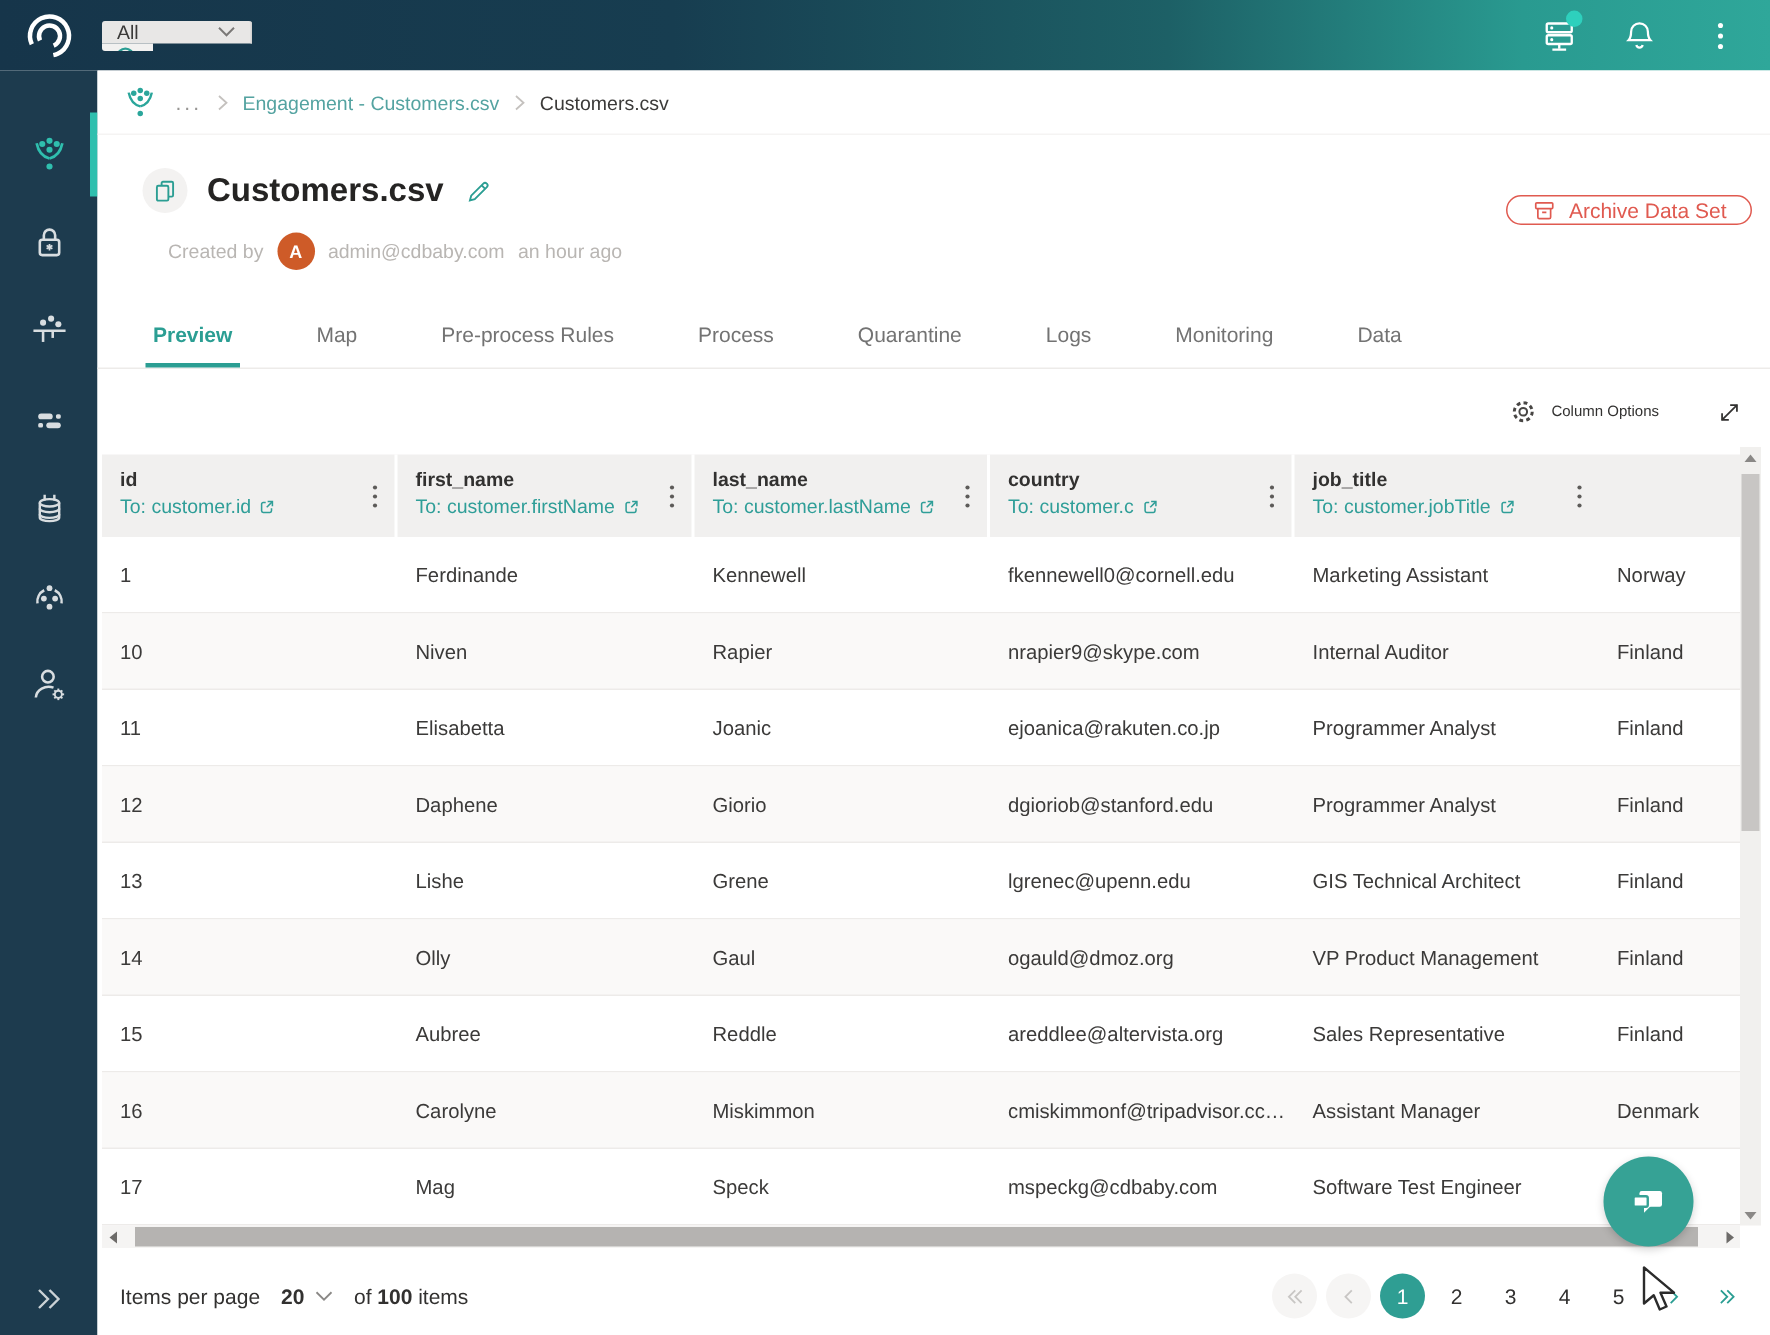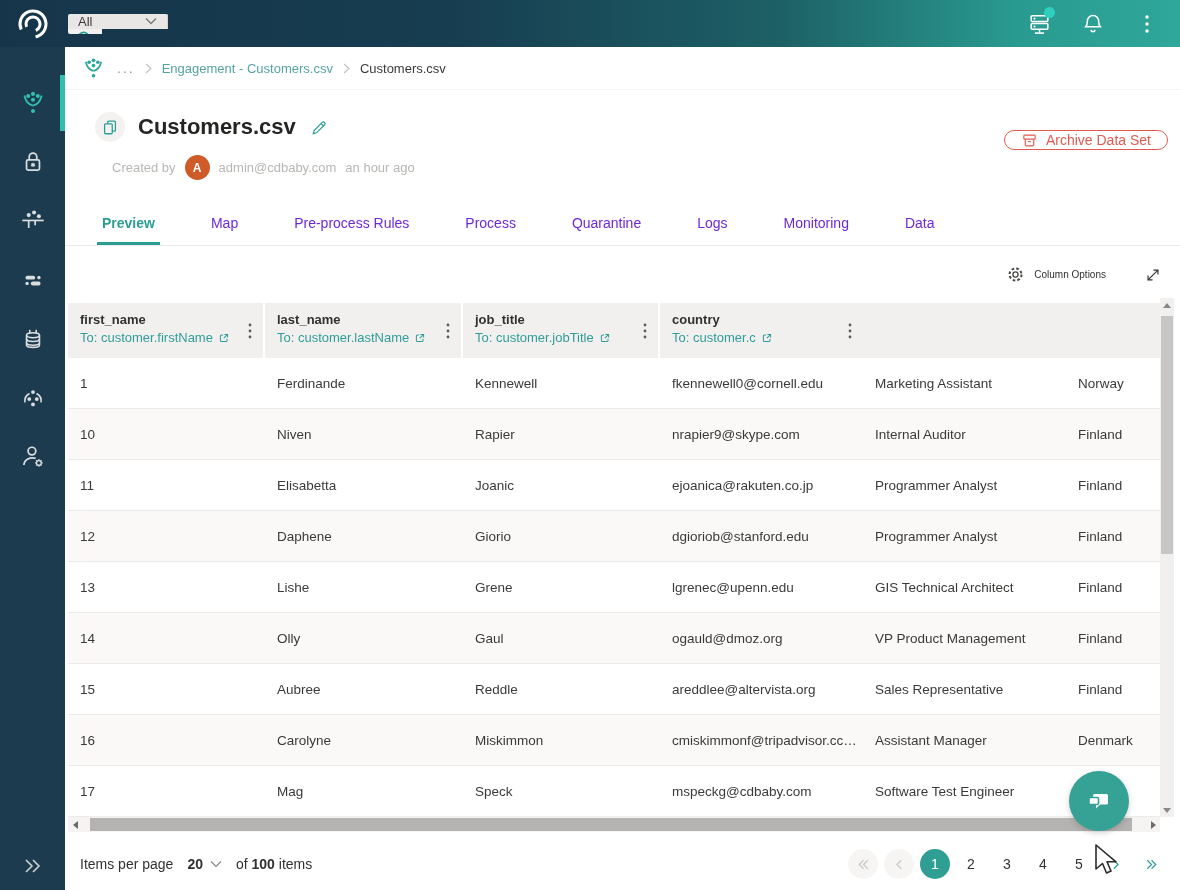--- a/index.html
+++ b/index.html
@@ -43,21 +43,21 @@
   .doc-circle { width:30px; height:30px; border-radius:50%; background:#f3f2f1; display:flex; align-items:center; justify-content:center; }
   .page-title { font-size:22px; font-weight:700; color:#252423; }
   .pencil { cursor:pointer; display:flex; }
   .created-row { display:flex; align-items:center; gap:9px; padding-left:47px; margin-top:13px; font-size:13px; color:#b9b6b3; }
   .avatar { width:25px; height:25px; border-radius:50%; background:#ce5b28; color:#fff; font-size:12px; font-weight:700;
     display:flex; align-items:center; justify-content:center; }
   .archive-btn { position:absolute; right:12px; top:40px; height:20px; border-radius:17px; border:1px solid #e05a50;
     background:#fff; color:#e05a50; font-size:14px; display:flex; align-items:center; gap:8px; padding:0 16px; cursor:pointer; font-family:inherit; }
 
   .tabs-row { height:46px; display:flex; align-items:stretch; padding-left:9px; border-bottom:1px solid #edebe9; }
-  .tab { position:relative; padding:0 28px; display:flex; align-items:center; font-size:14px; color:#6d28d9; cursor:pointer; }
+  .tab { position:relative; padding:0 28px; display:flex; align-items:center; font-size:14px; color:#737373; cursor:pointer; }
   .tab.active { color:#2b9e93; font-weight:700; }
   .tab.active::after { content:""; position:absolute; left:23px; right:23px; bottom:0; height:3px; background:#2b9e93; }
 
   .toolbar-row { height:57px; display:flex; align-items:center; justify-content:flex-end; gap:38px; padding-right:18px; }
   .col-options { display:flex; align-items:center; gap:9px; font-size:10px; color:#323130; cursor:pointer; }
   .expand-btn { display:flex; cursor:pointer; }
 
   
   .table { width:1092px; margin-left:3px; }
   .thead { display:grid; grid-template-columns:197px 198px 197px 203px 203px minmax(0,1fr); height:55px; background:#f1f0ef; }
@@ -343,20 +343,38 @@
           <line x1="4.5" y1="15.5" x2="15.5" y2="4.5" stroke="#323130" stroke-width="1.3"></line>
           <polyline points="10.5,4.5 15.5,4.5 15.5,9.5" stroke="#323130" stroke-width="1.3"></polyline>
           <polyline points="4.5,10.5 4.5,15.5 9.5,15.5" stroke="#323130" stroke-width="1.3"></polyline>
         </svg>
       </span>
     </div>
 
     <div class="table">
       <div class="thead">
 
+          <div class="th">
+            <span class="th-name">id</span>
+            <span class="th-map">
+              <span>To: customer.id</span>
+              <svg width="12" height="12" viewBox="0 0 14 14" fill="none">
+                <path d="M6 3.5 H4 a1.2 1.2 0 0 0 -1.2 1.2 V10 A1.2 1.2 0 0 0 4 11.2 h5.3 A1.2 1.2 0 0 0 10.5 10 V8" stroke="#2f9e98" stroke-width="1.2"></path>
+                <polyline points="7.5,2.8 11.2,2.8 11.2,6.5" stroke="#2f9e98" stroke-width="1.2"></polyline>
+                <line x1="11" y1="3" x2="6.8" y2="7.2" stroke="#2f9e98" stroke-width="1.2"></line>
+              </svg>
+            </span>
+            <span class="kebab">
+              <svg width="12" height="20" viewBox="0 0 12 20" fill="none">
+                <circle cx="6" cy="4" r="1.4" fill="#5d5b59"></circle>
+                <circle cx="6" cy="10" r="1.4" fill="#5d5b59"></circle>
+                <circle cx="6" cy="16" r="1.4" fill="#5d5b59"></circle>
+              </svg>
+            </span>
+          </div>
 
           <div class="th">
             <span class="th-name">first_name</span>
             <span class="th-map">
               <span>To: customer.firstName</span>
               <svg width="12" height="12" viewBox="0 0 14 14" fill="none">
                 <path d="M6 3.5 H4 a1.2 1.2 0 0 0 -1.2 1.2 V10 A1.2 1.2 0 0 0 4 11.2 h5.3 A1.2 1.2 0 0 0 10.5 10 V8" stroke="#2f9e98" stroke-width="1.2"></path>
                 <polyline points="7.5,2.8 11.2,2.8 11.2,6.5" stroke="#2f9e98" stroke-width="1.2"></polyline>
                 <line x1="11" y1="3" x2="6.8" y2="7.2" stroke="#2f9e98" stroke-width="1.2"></line>
               </svg>
@@ -384,56 +402,56 @@
               <svg width="12" height="20" viewBox="0 0 12 20" fill="none">
                 <circle cx="6" cy="4" r="1.4" fill="#5d5b59"></circle>
                 <circle cx="6" cy="10" r="1.4" fill="#5d5b59"></circle>
                 <circle cx="6" cy="16" r="1.4" fill="#5d5b59"></circle>
               </svg>
             </span>
           </div>
 
 
           <div class="th">
+            <span class="th-name">country</span>
+            <span class="th-map">
+              <span>To: customer.c</span>
+              <svg width="12" height="12" viewBox="0 0 14 14" fill="none">
+                <path d="M6 3.5 H4 a1.2 1.2 0 0 0 -1.2 1.2 V10 A1.2 1.2 0 0 0 4 11.2 h5.3 A1.2 1.2 0 0 0 10.5 10 V8" stroke="#2f9e98" stroke-width="1.2"></path>
+                <polyline points="7.5,2.8 11.2,2.8 11.2,6.5" stroke="#2f9e98" stroke-width="1.2"></polyline>
+                <line x1="11" y1="3" x2="6.8" y2="7.2" stroke="#2f9e98" stroke-width="1.2"></line>
+              </svg>
+            </span>
+            <span class="kebab">
+              <svg width="12" height="20" viewBox="0 0 12 20" fill="none">
+                <circle cx="6" cy="4" r="1.4" fill="#5d5b59"></circle>
+                <circle cx="6" cy="10" r="1.4" fill="#5d5b59"></circle>
+                <circle cx="6" cy="16" r="1.4" fill="#5d5b59"></circle>
+              </svg>
+            </span>
+          </div>
+
+          <div class="th">
             <span class="th-name">job_title</span>
             <span class="th-map">
               <span>To: customer.jobTitle</span>
               <svg width="12" height="12" viewBox="0 0 14 14" fill="none">
                 <path d="M6 3.5 H4 a1.2 1.2 0 0 0 -1.2 1.2 V10 A1.2 1.2 0 0 0 4 11.2 h5.3 A1.2 1.2 0 0 0 10.5 10 V8" stroke="#2f9e98" stroke-width="1.2"></path>
                 <polyline points="7.5,2.8 11.2,2.8 11.2,6.5" stroke="#2f9e98" stroke-width="1.2"></polyline>
                 <line x1="11" y1="3" x2="6.8" y2="7.2" stroke="#2f9e98" stroke-width="1.2"></line>
               </svg>
             </span>
             <span class="kebab">
               <svg width="12" height="20" viewBox="0 0 12 20" fill="none">
                 <circle cx="6" cy="4" r="1.4" fill="#5d5b59"></circle>
                 <circle cx="6" cy="10" r="1.4" fill="#5d5b59"></circle>
                 <circle cx="6" cy="16" r="1.4" fill="#5d5b59"></circle>
               </svg>
             </span>
           </div>
-
-          <div class="th">
-            <span class="th-name">country</span>
-            <span class="th-map">
-              <span>To: customer.c</span>
-              <svg width="12" height="12" viewBox="0 0 14 14" fill="none">
-                <path d="M6 3.5 H4 a1.2 1.2 0 0 0 -1.2 1.2 V10 A1.2 1.2 0 0 0 4 11.2 h5.3 A1.2 1.2 0 0 0 10.5 10 V8" stroke="#2f9e98" stroke-width="1.2"></path>
-                <polyline points="7.5,2.8 11.2,2.8 11.2,6.5" stroke="#2f9e98" stroke-width="1.2"></polyline>
-                <line x1="11" y1="3" x2="6.8" y2="7.2" stroke="#2f9e98" stroke-width="1.2"></line>
-              </svg>
-            </span>
-            <span class="kebab">
-              <svg width="12" height="20" viewBox="0 0 12 20" fill="none">
-                <circle cx="6" cy="4" r="1.4" fill="#5d5b59"></circle>
-                <circle cx="6" cy="10" r="1.4" fill="#5d5b59"></circle>
-                <circle cx="6" cy="16" r="1.4" fill="#5d5b59"></circle>
-              </svg>
-            </span>
-          </div>
         </div>
       <div class="tbody">
 
           <div class="trow">
             <div class="td">1</div>
             <div class="td">Ferdinande</div>
             <div class="td">Kennewell</div>
             <div class="td">fkennewell0@cornell.edu</div>
             <div class="td">Marketing Assistant</div>
             <div class="td">Norway</div>

